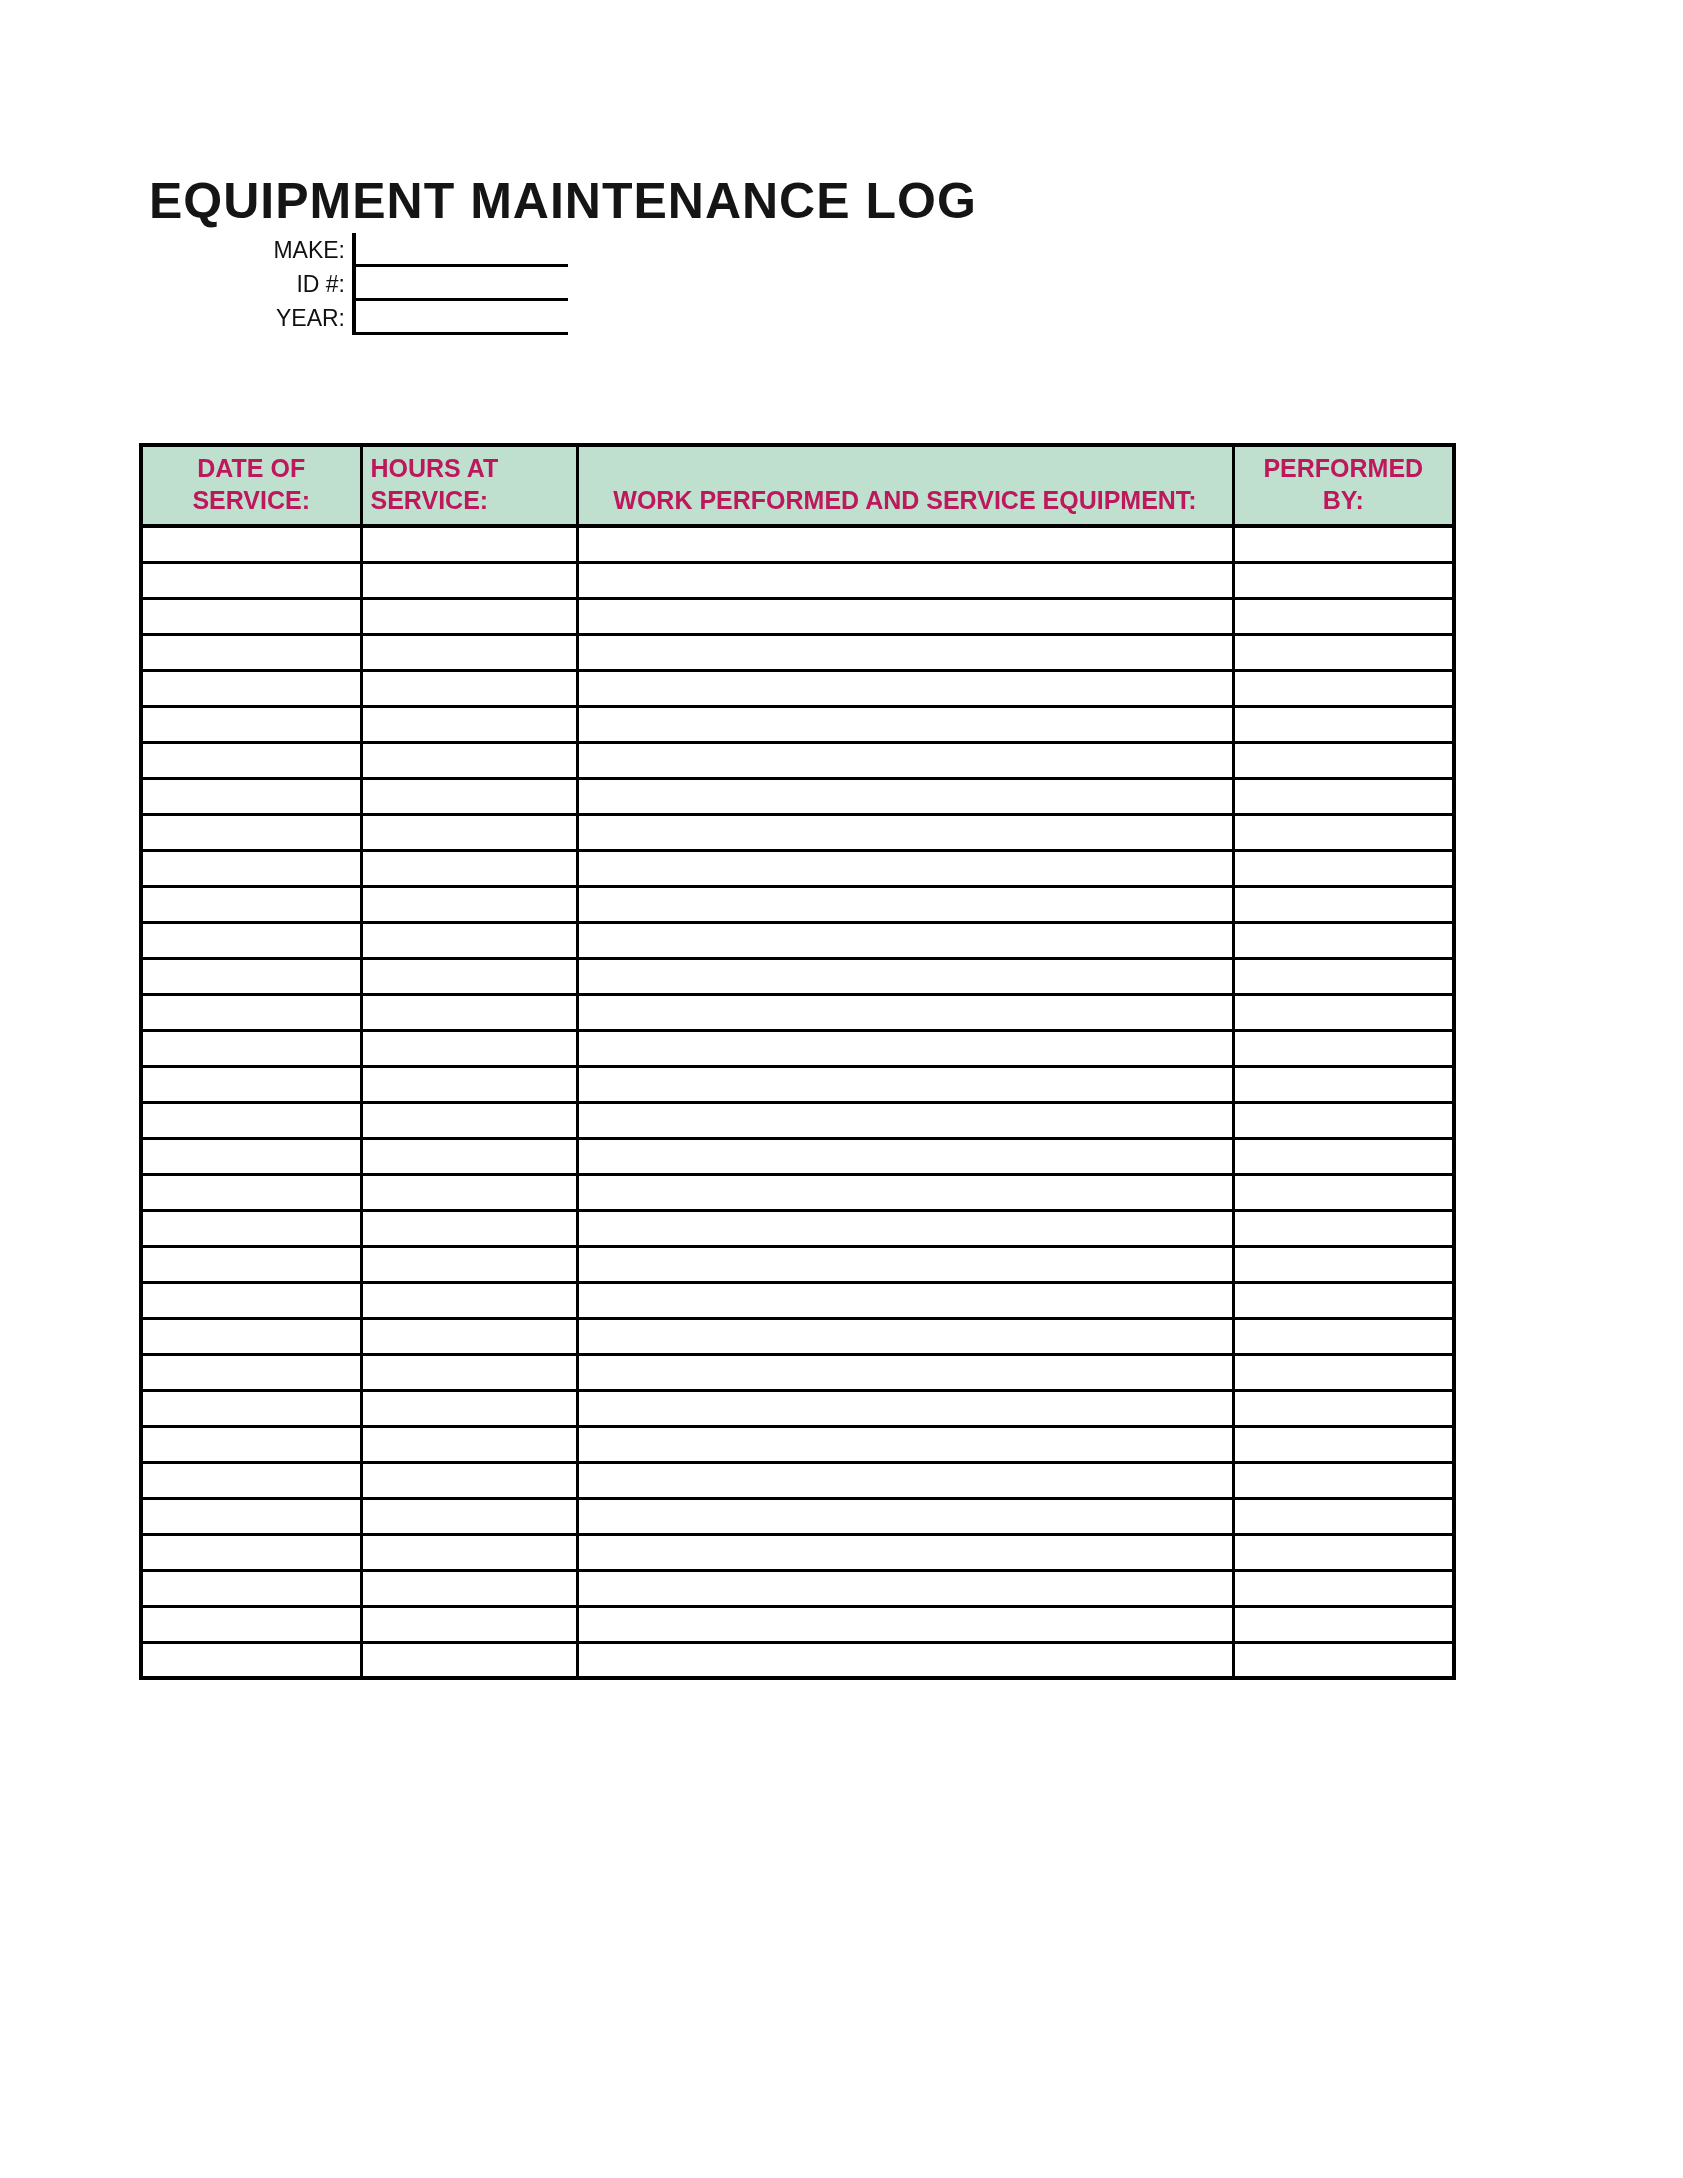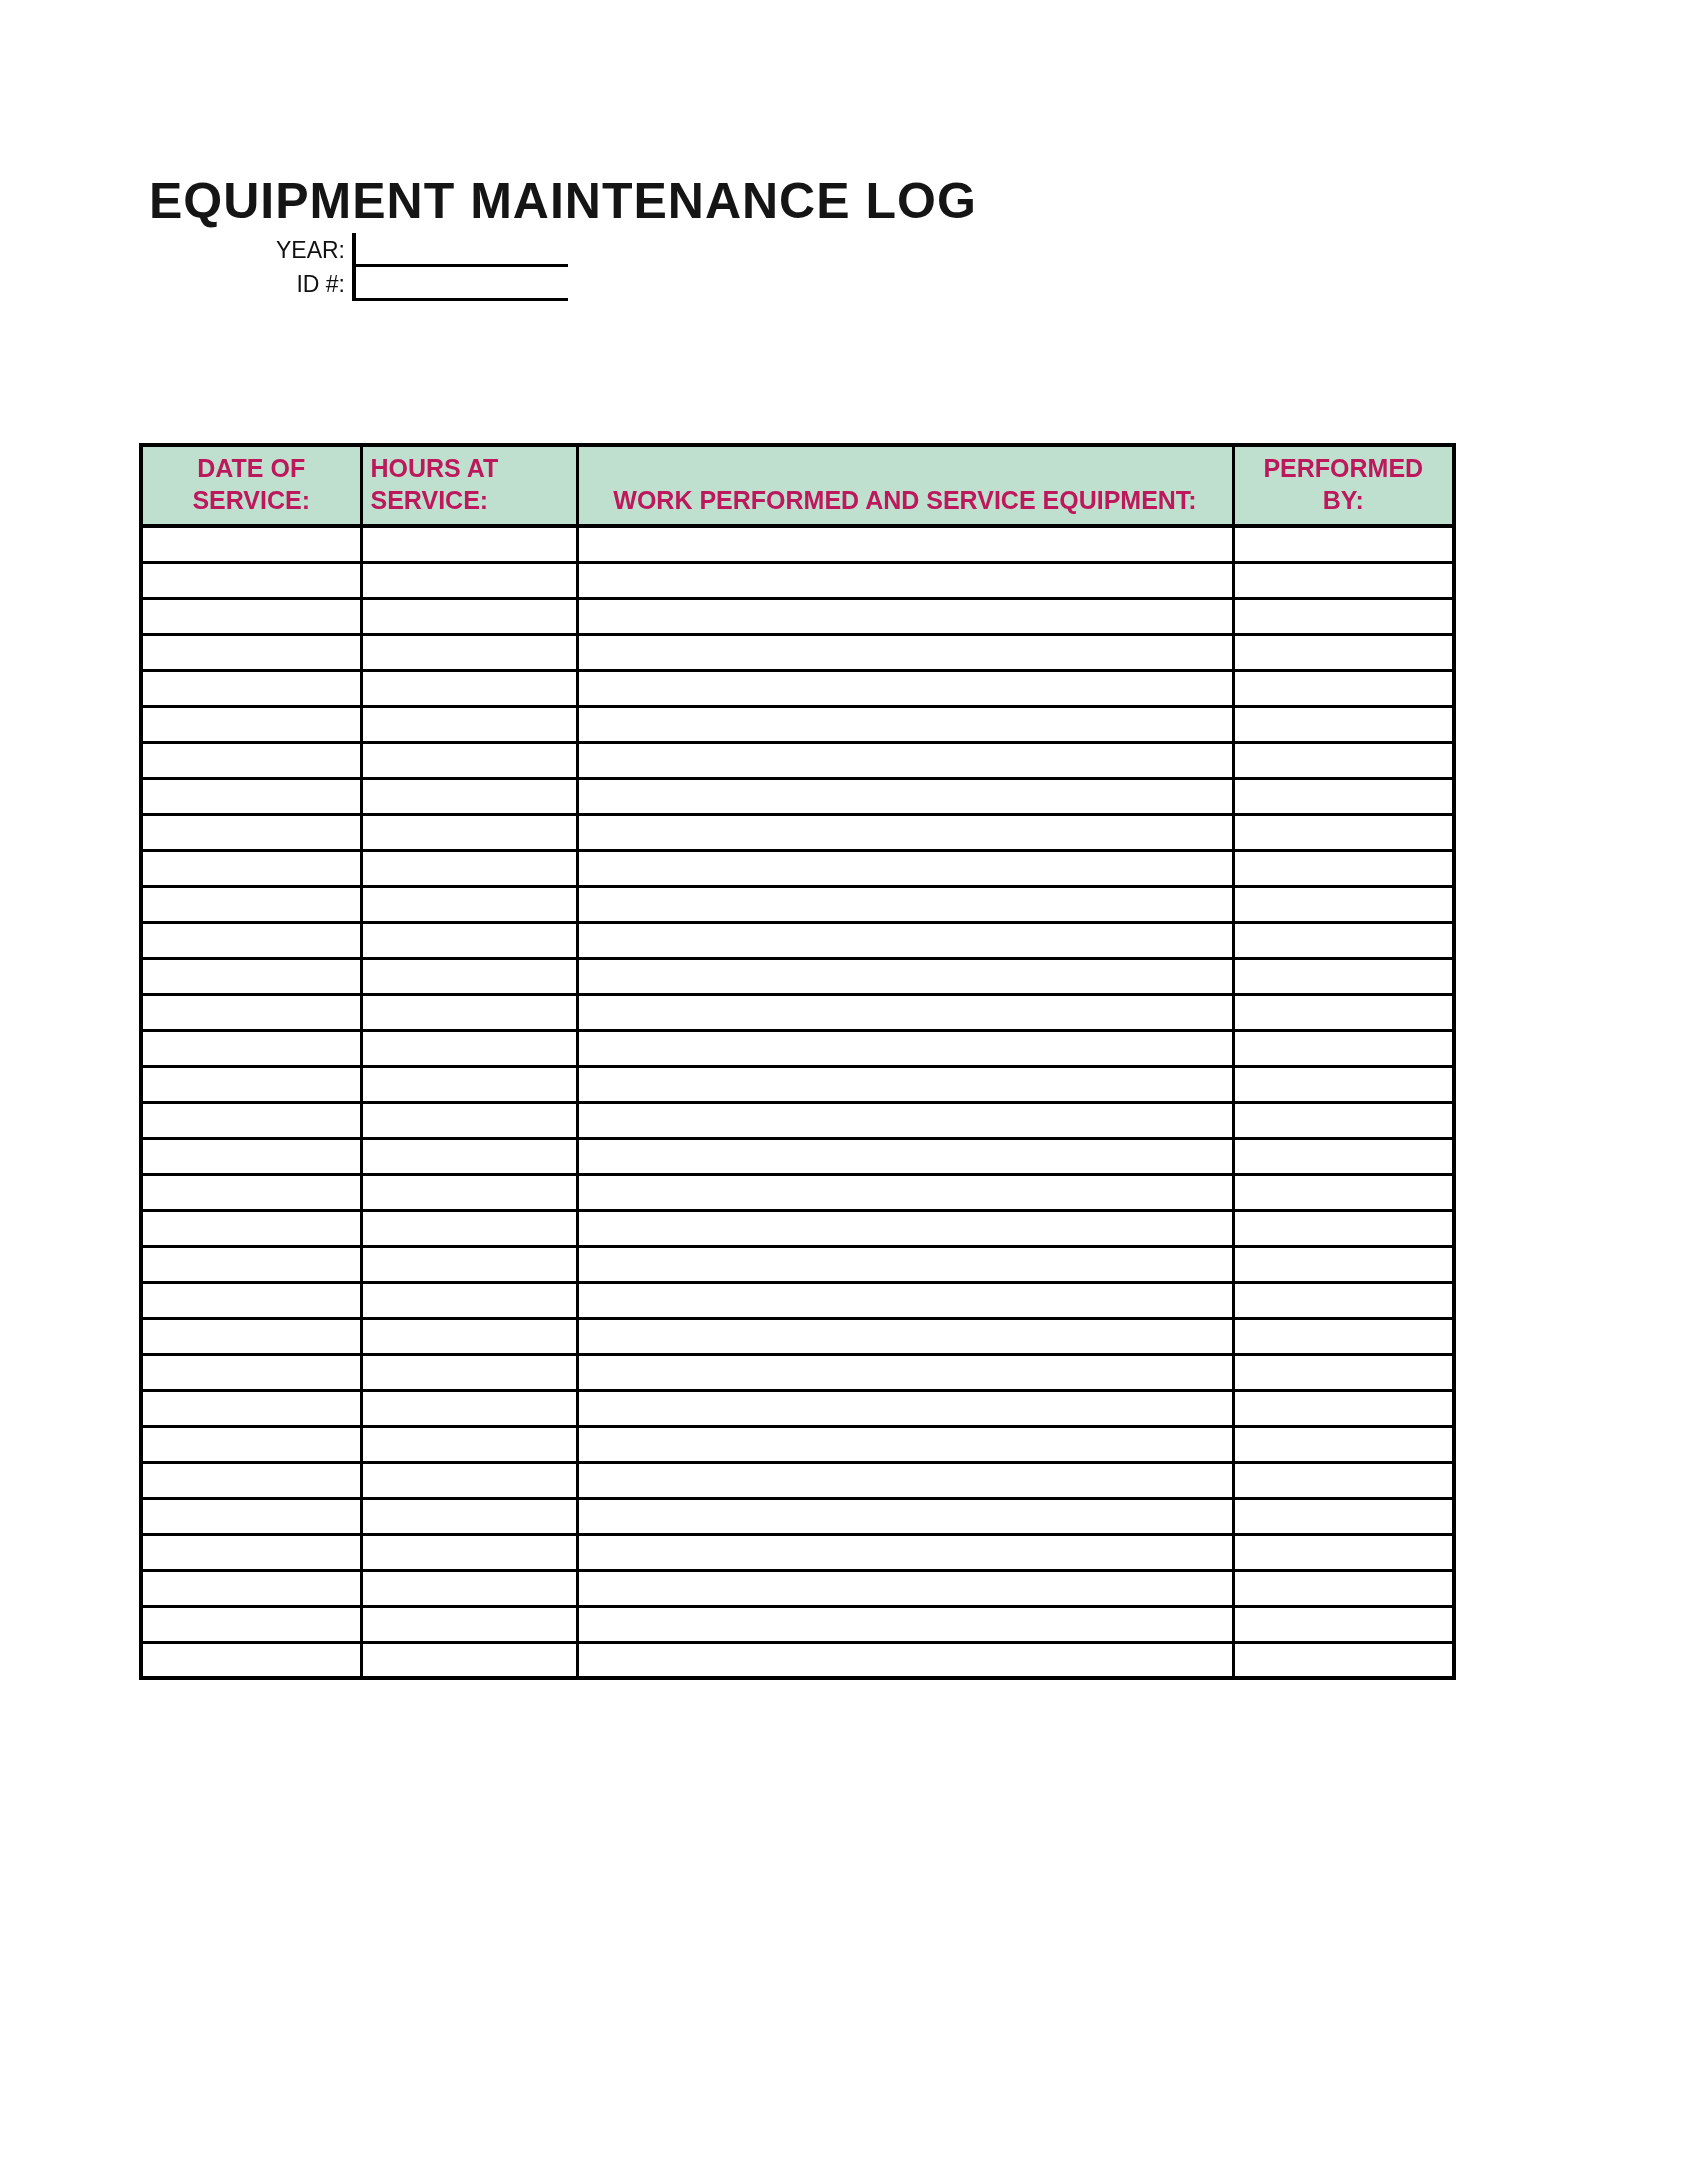--- a/index.html
+++ b/index.html
@@ -74,25 +74,29 @@
 </style>
 </head>
 <body>
 
 <div class="page">
 
   <div class="title">EQUIPMENT MAINTENANCE LOG</div>
 
   <div class="fields">
     <div class="field-row">
-      <div class="field-label">YEAR:</div>
+      <div class="field-label">MAKE:</div>
       <input class="field-input" type="text" value="" style="">
     </div>
     <div class="field-row">
       <div class="field-label">ID #:</div>
+      <input class="field-input" type="text" value="" style="">
+    </div>
+    <div class="field-row">
+      <div class="field-label">YEAR:</div>
       <input class="field-input" type="text" value="" style="">
     </div>
   </div>
 
   <table class="log-table">
     <colgroup>
       <col style="width:220px">
       <col style="width:216px">
       <col style="width:656px">
       <col style="width:221px">

